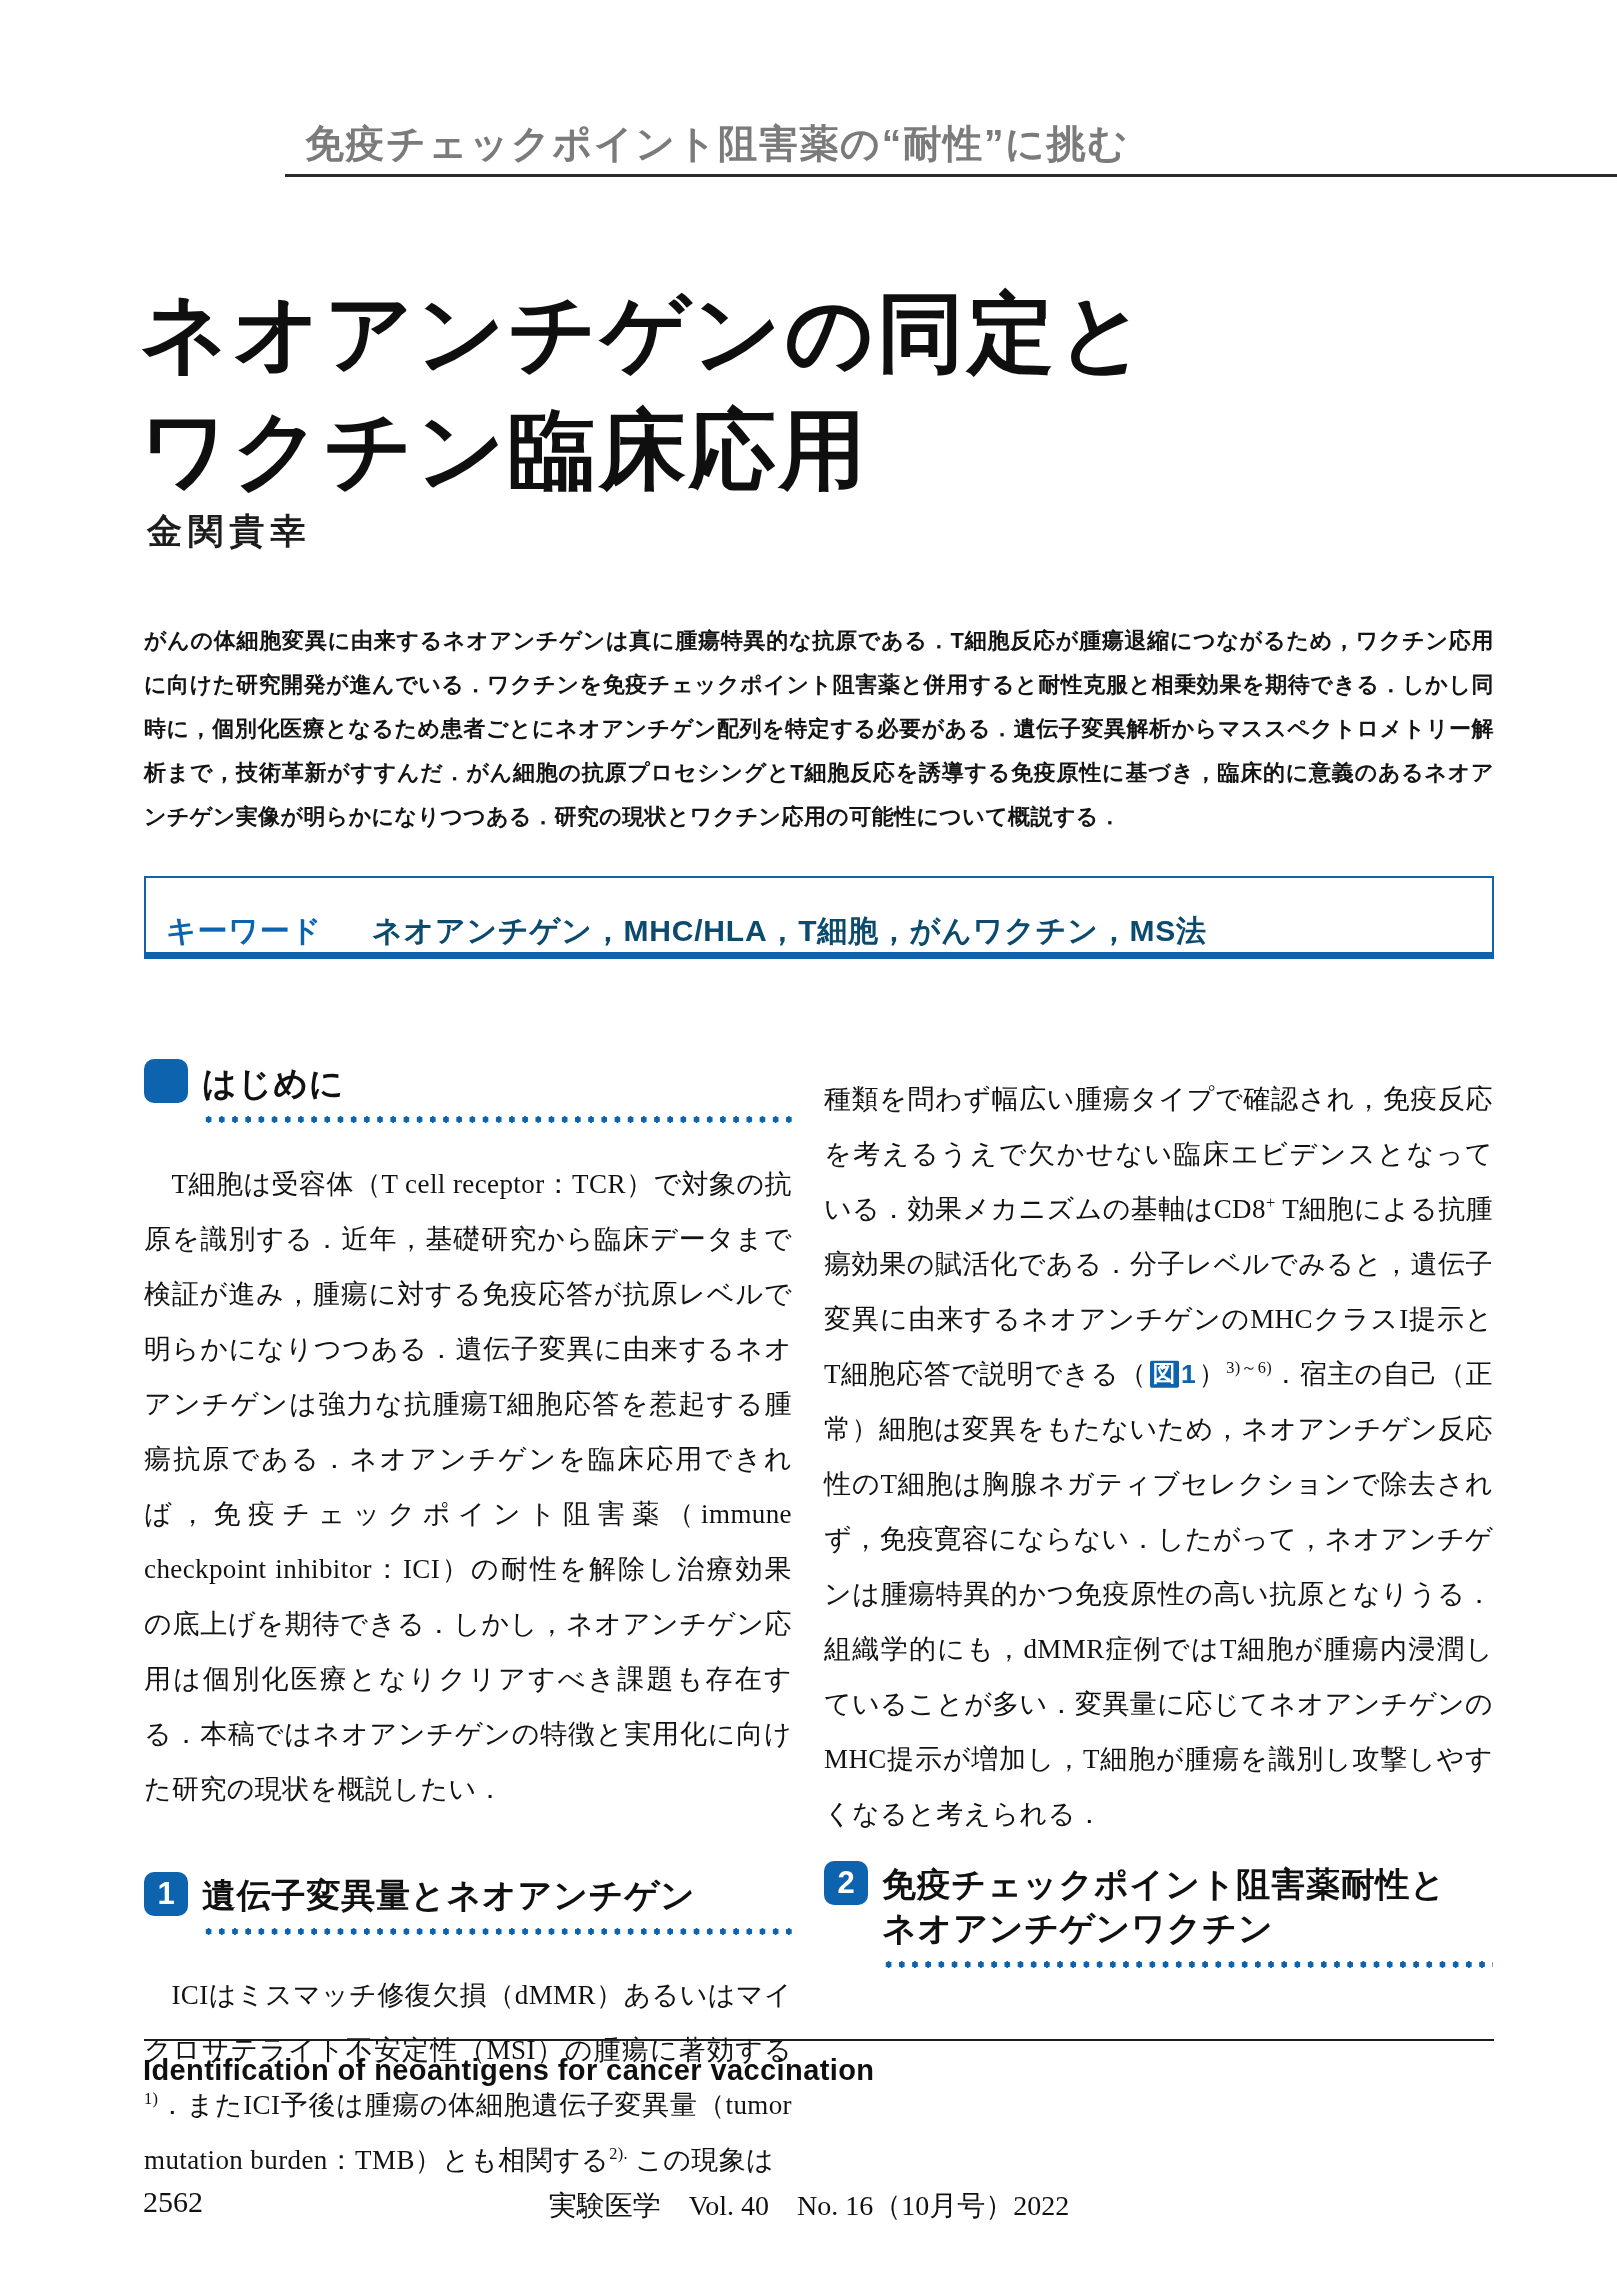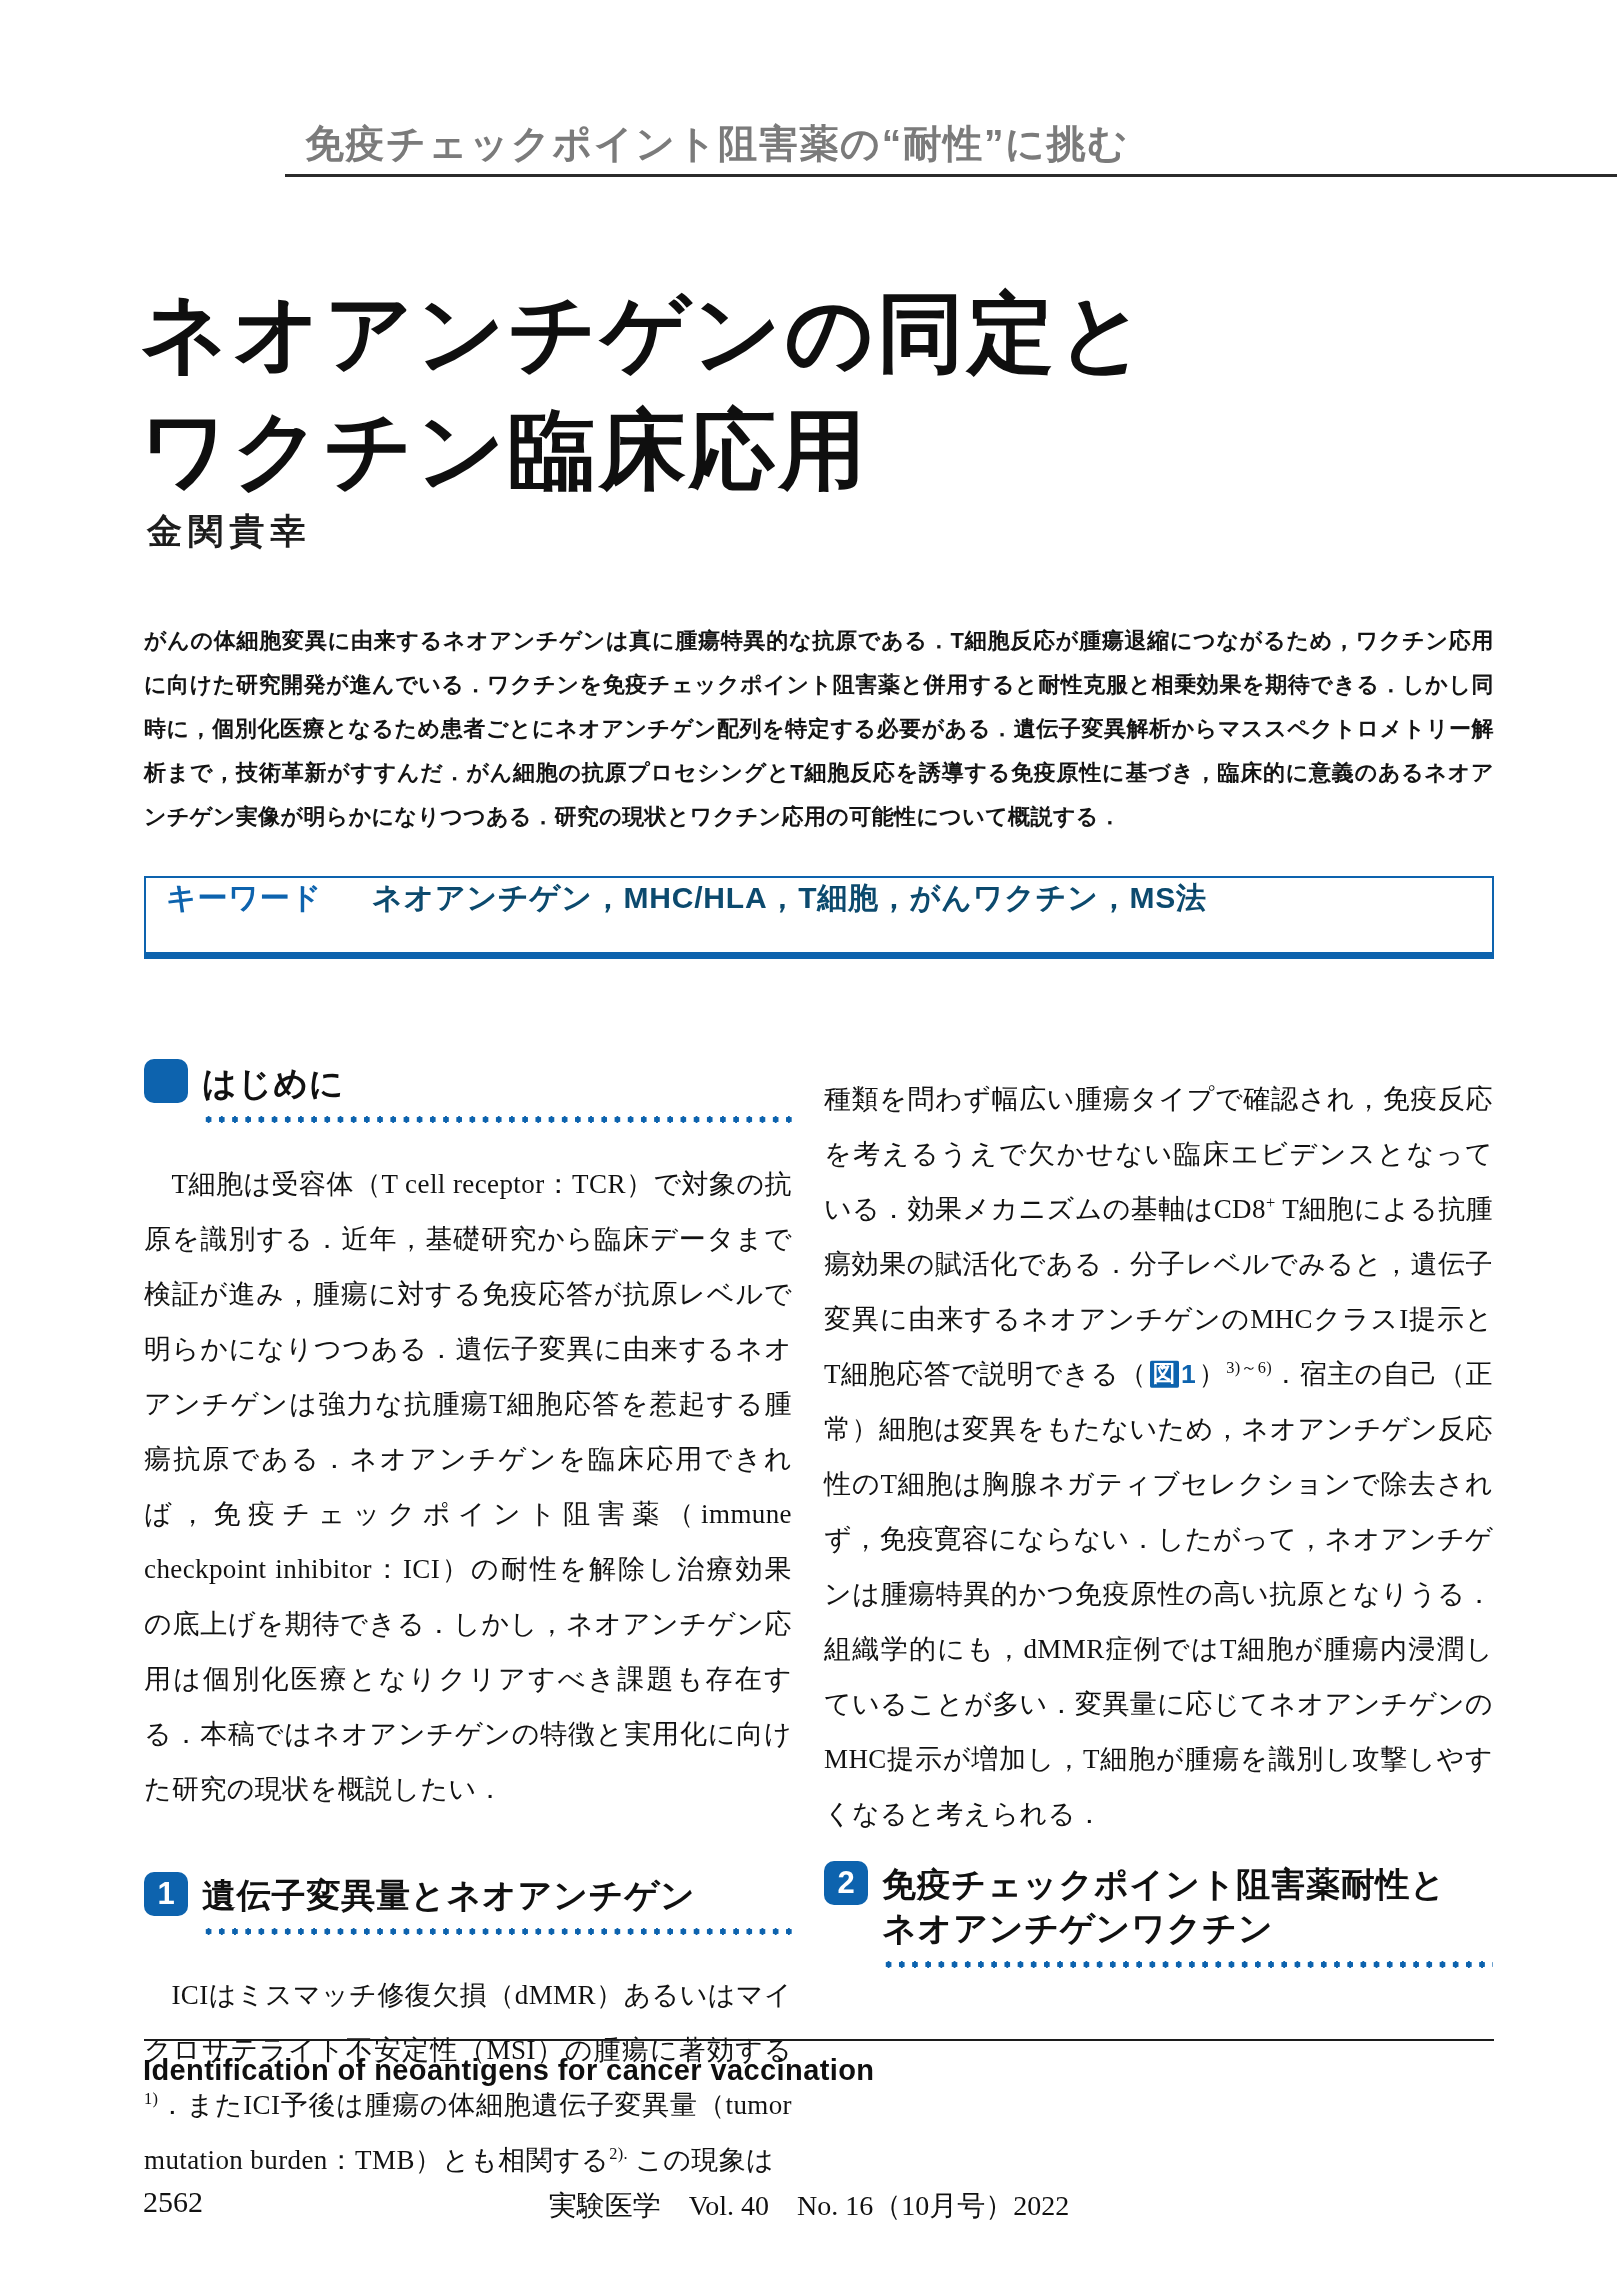--- a/index.html
+++ b/index.html
@@ -49,21 +49,21 @@
   
   .abstract{
     position:absolute;left:144px;top:619px;width:1350px;
     font-size:22px;line-height:44px;font-weight:600;
     text-align:justify;color:#141414;letter-spacing:0.4px;
   }
   
   .keyword-box{
     position:absolute;left:144px;top:876px;width:1350px;height:83px;
     border:2.3px solid var(--blue);border-bottom-width:7px;
-    display:flex;align-items:flex-start;gap:50px;
+    display:flex;align-items:flex-end;gap:50px;
     padding-left:20px;background:#ffffff;
   }
   .keyword-label{color:var(--blue);font-size:30px;font-weight:700;letter-spacing:0.8px;}
   .keyword-text{font-size:30px;font-weight:600;color:#0c4a6e;letter-spacing:0.8px;}
   
   .col{position:absolute;top:1059px;}
   .col-left{left:144px;width:648px;}
   .col-right{left:824px;top:1072px;width:669px;}
   .sec-head{display:flex;align-items:flex-start;gap:14px;}
   .sec-icon{

